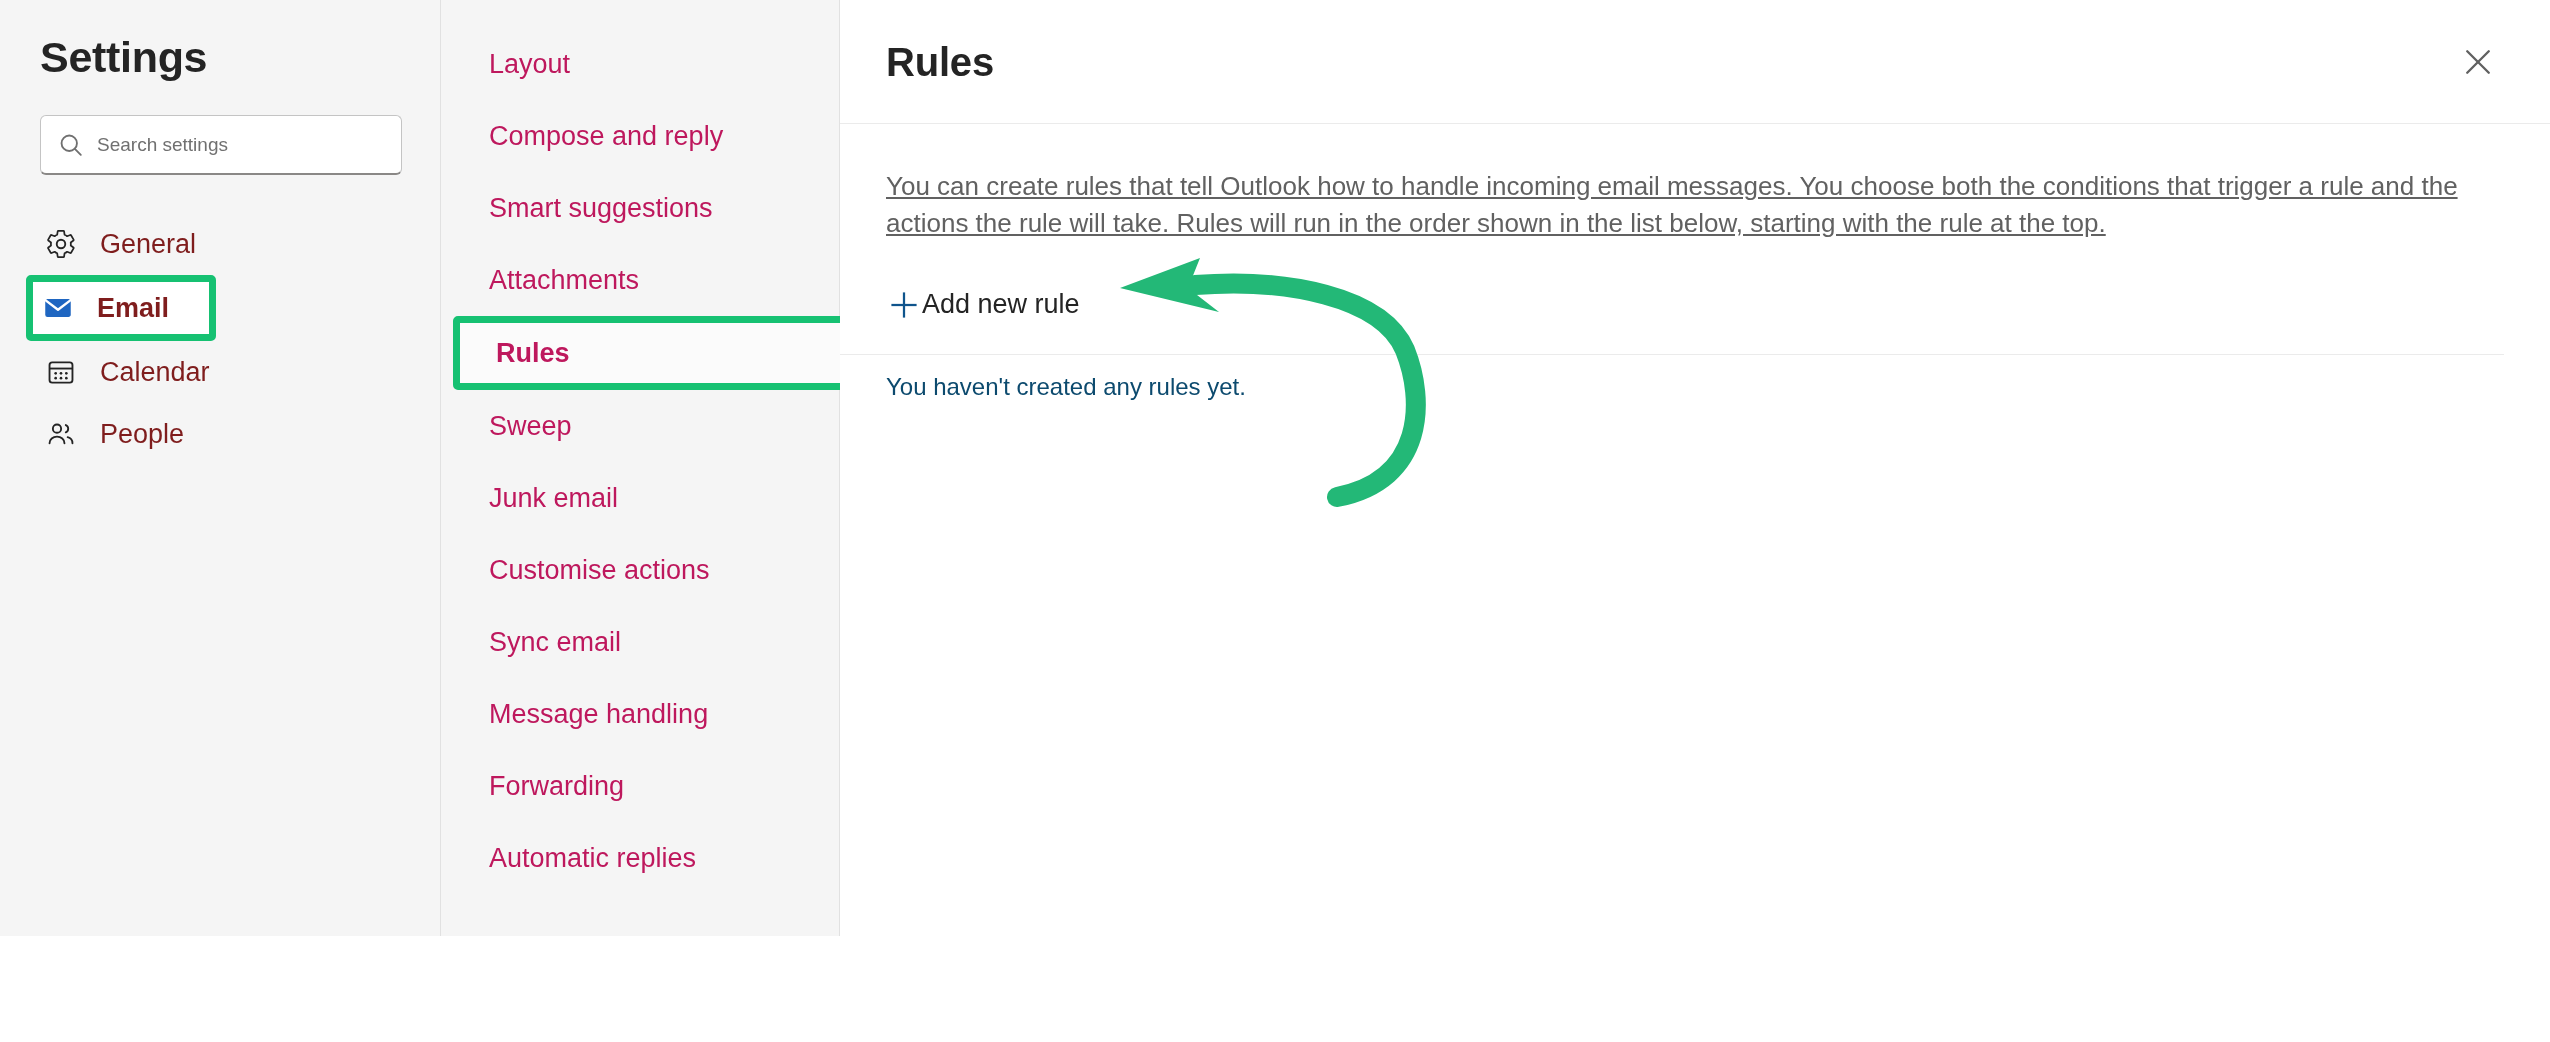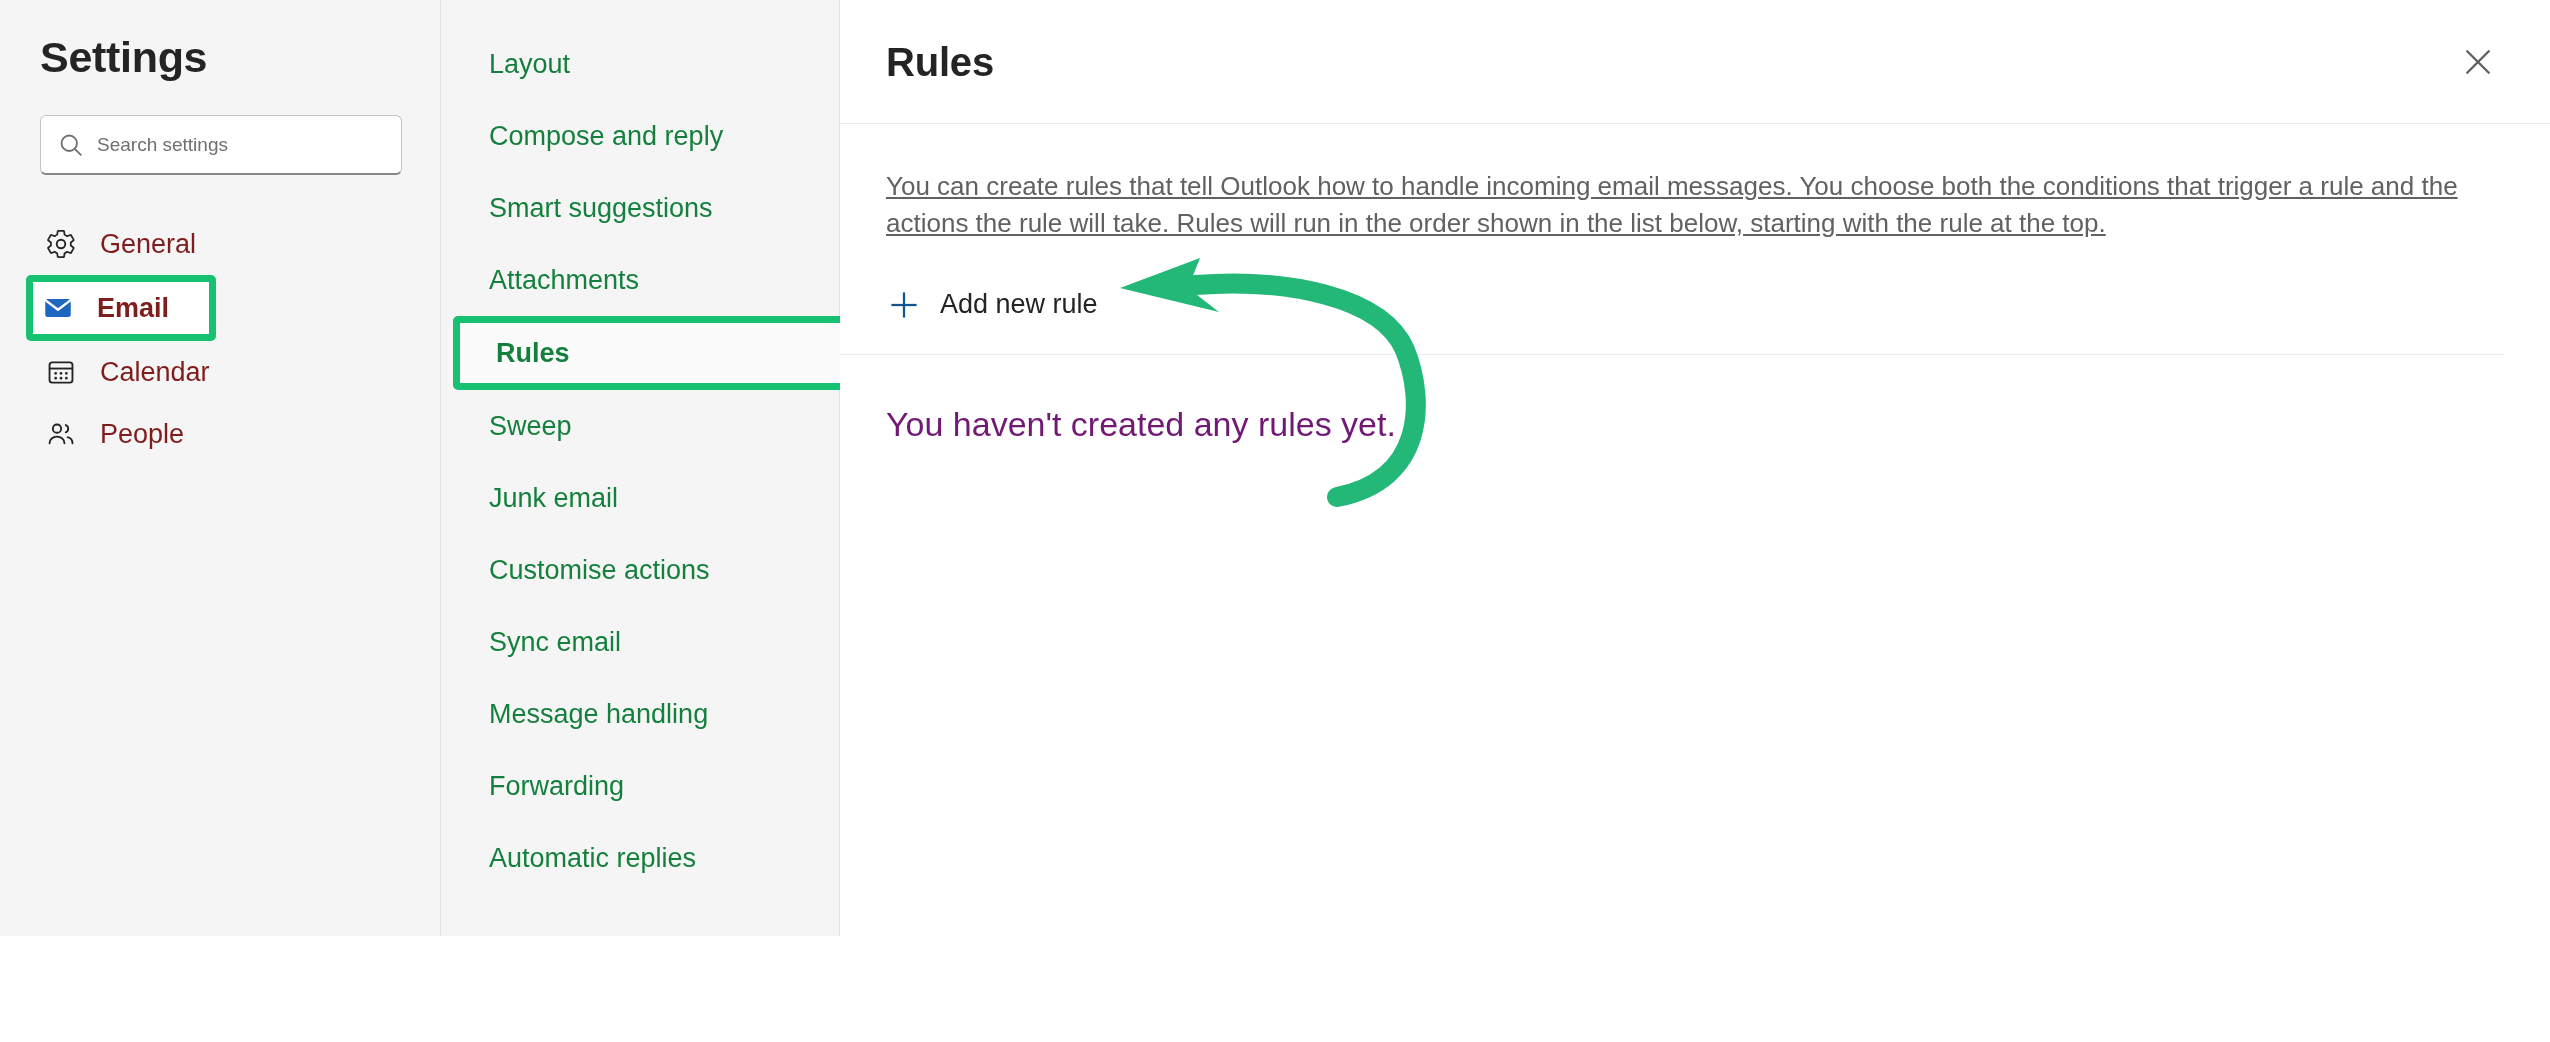--- a/index.html
+++ b/index.html
@@ -112,21 +112,21 @@
     border-right: 1px solid #e1e1e1;
     padding-top: 28px;
     position: relative;
   }
   .mid-item {
     height: 72px;
     display: flex;
     align-items: center;
     padding-left: 48px;
     font-size: 27px;
-    color: #15803d;
+    color: #be185d;
     cursor: pointer;
     line-height: 1;
   }
   .mid-item.annotated {
     margin-left: 12px;
     width: 400px;
     height: 74px;
     background: #fbfbfb;
     border: 7px solid #16c172;
     border-radius: 5px;
@@ -170,21 +170,20 @@
     font-size: 26px;
     line-height: 1.42;
     color: #616161;
     max-width: 1630px;
     text-decoration: underline;
   }
 
   .add-rule-row {
     display: flex;
     align-items: center;
-    gap: 18px;
     margin-top: 36px;
     height: 54px;
     width: fit-content;
     cursor: pointer;
   }
   .plus-icon {
     width: 36px; height: 36px;
     display: block;
     flex: 0 0 36px;
   }
@@ -195,23 +194,23 @@
   }
 
   .rules-divider {
     margin-top: 22px;
     height: 1px;
     background: #ebebeb;
     width: calc(100% + 46px);
     margin-left: -46px;
   }
   .empty-msg {
-    margin-top: 52px;
-    font-size: 34px;
-    color: #701a75;
+    margin-top: 20px;
+    font-size: 24px;
+    color: #0c4a6e;
     line-height: 1;
   }
 
   
   .arrow-overlay {
     position: absolute;
     left: 0; top: 0;
     width: 2550px; height: 1042px;
     pointer-events: none;
     z-index: 50;

